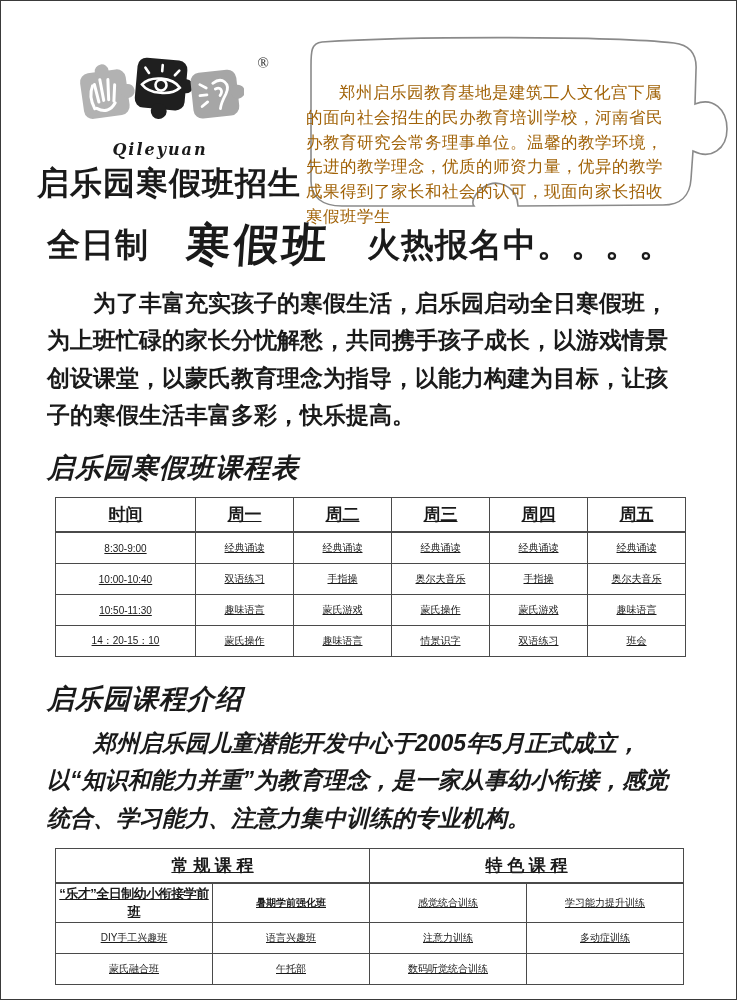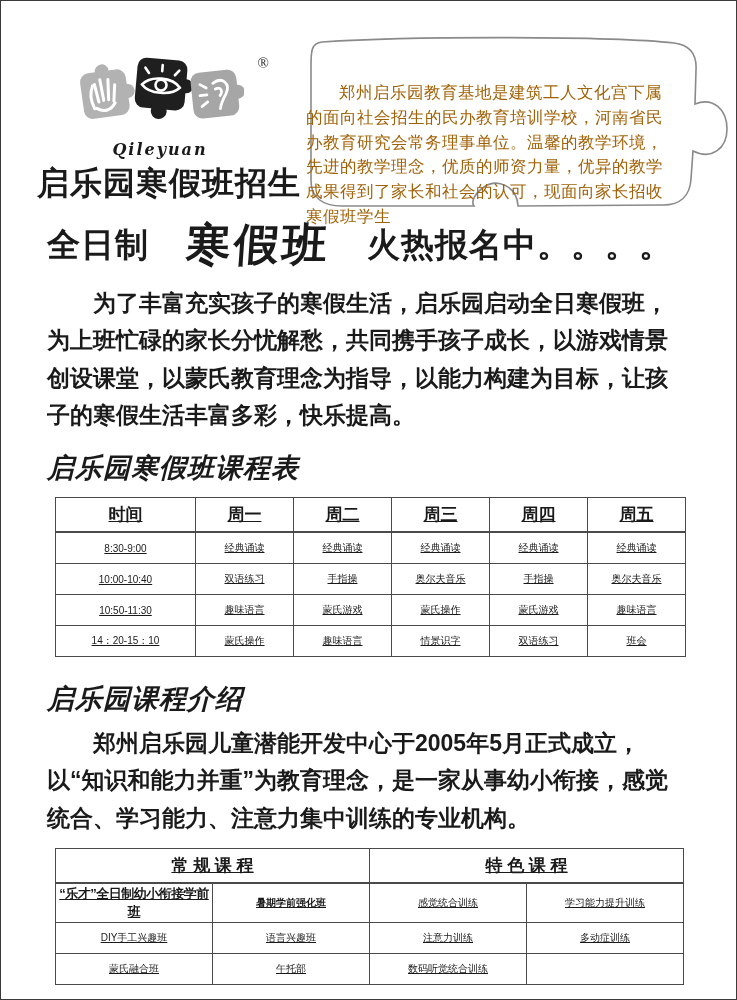--- a/index.html
+++ b/index.html
@@ -173,21 +173,21 @@
           <td>蒙氏操作</td>
           <td>趣味语言</td>
           <td>情景识字</td>
           <td>双语练习</td>
           <td>班会</td>
         </tr>
       </tbody>
   </table>
 
   <div class="sec-title" style="margin-top:24px;">启乐园课程介绍</div>
-  <p class="para" style="margin-top:8px;">郑州启乐园儿童潜能开发中心于2005年5月正式成立，以“知识和能力并重”为教育理念，是一家从事幼小衔接，感觉统合、学习能力、注意力集中训练的专业机构。</p>
+  <p class="para" style="margin-top:8px;font-style:italic;">郑州启乐园儿童潜能开发中心于2005年5月正式成立，以“知识和能力并重”为教育理念，是一家从事幼小衔接，感觉统合、学习能力、注意力集中训练的专业机构。</p>
   <table class="courses">
     <colgroup>
         <col>
         <col>
         <col>
         <col>
       </colgroup>
     <thead>
       <tr>
         <th colspan="2">常 规 课 程</th>

